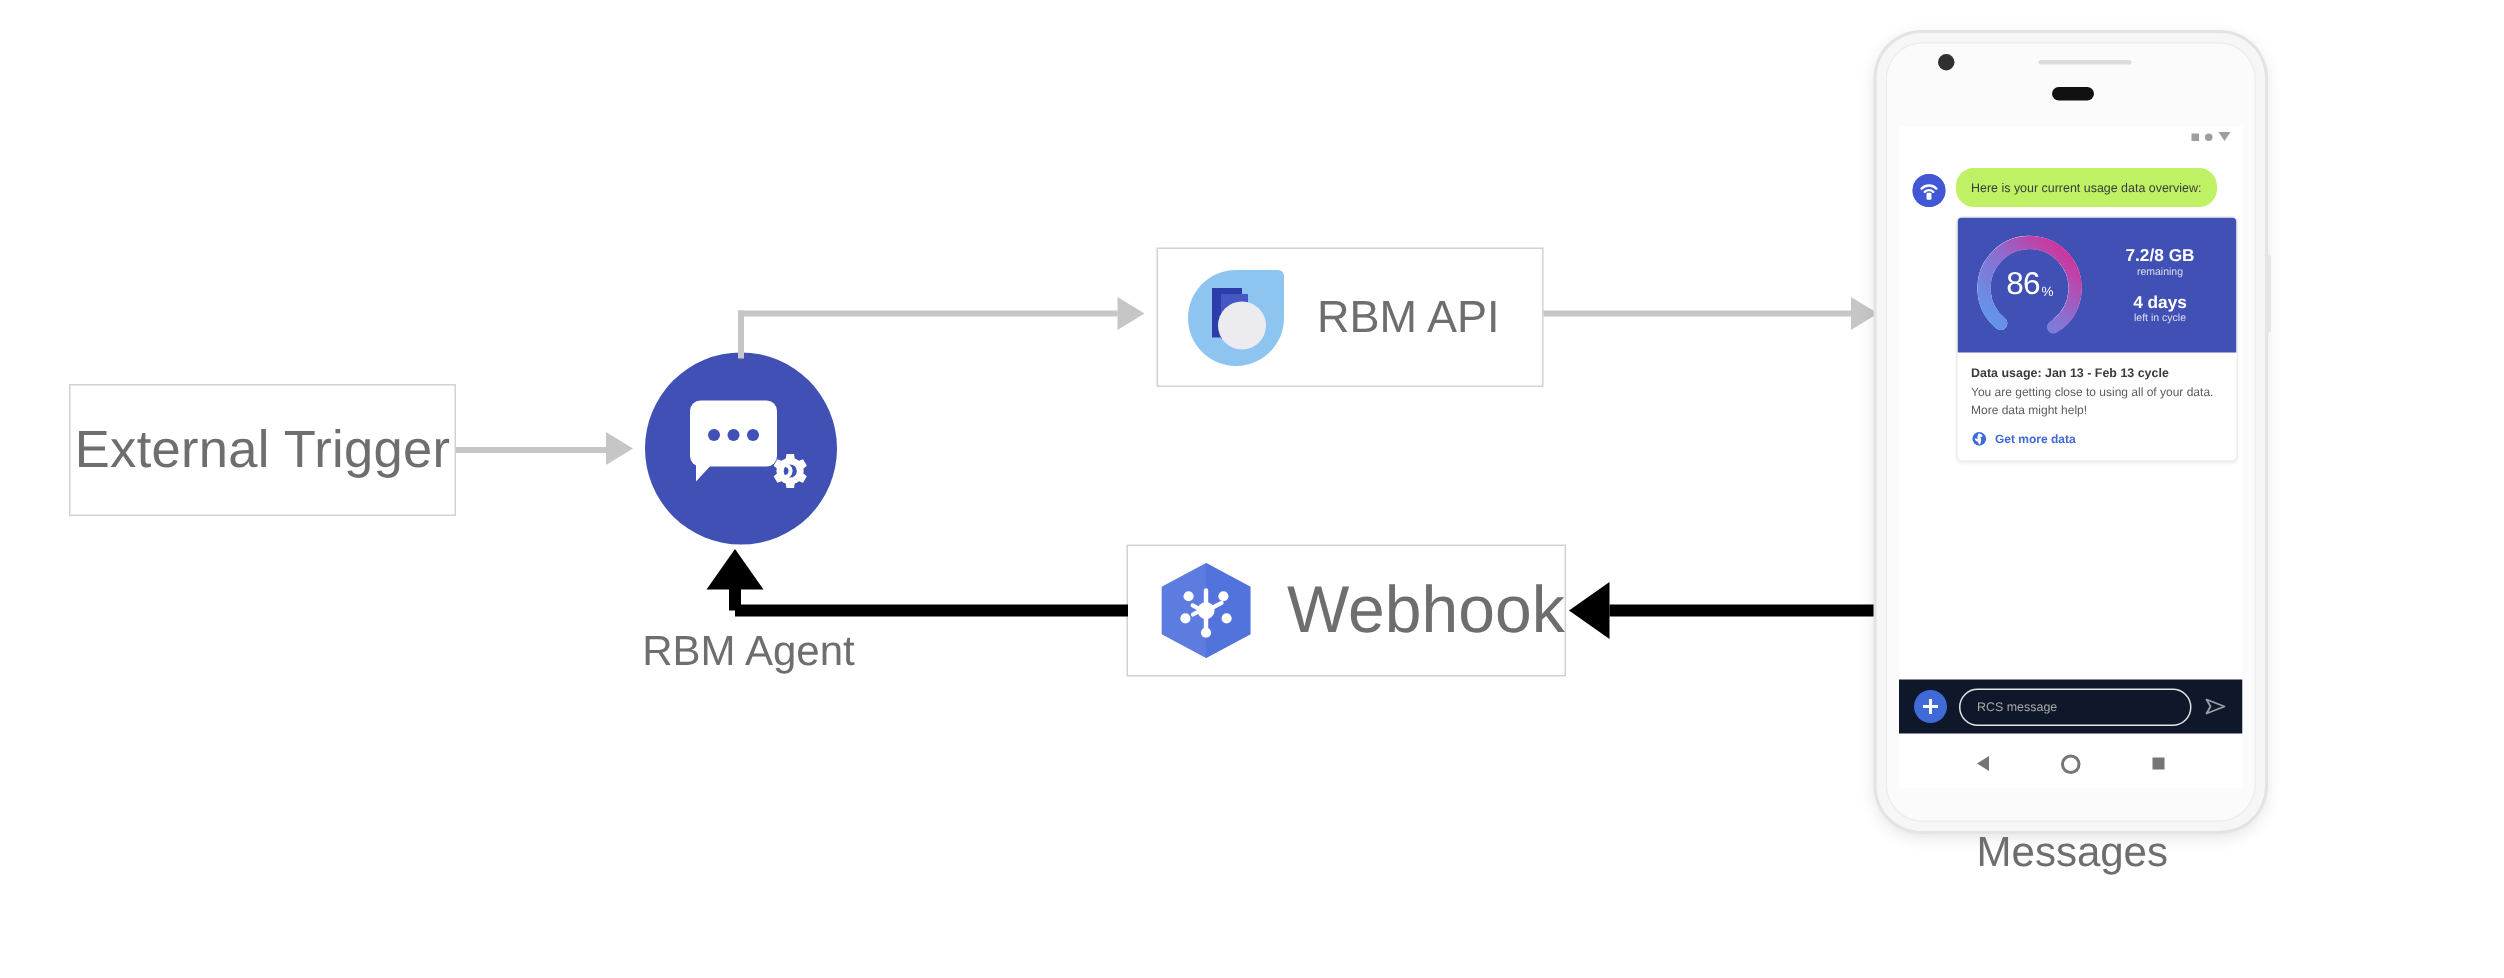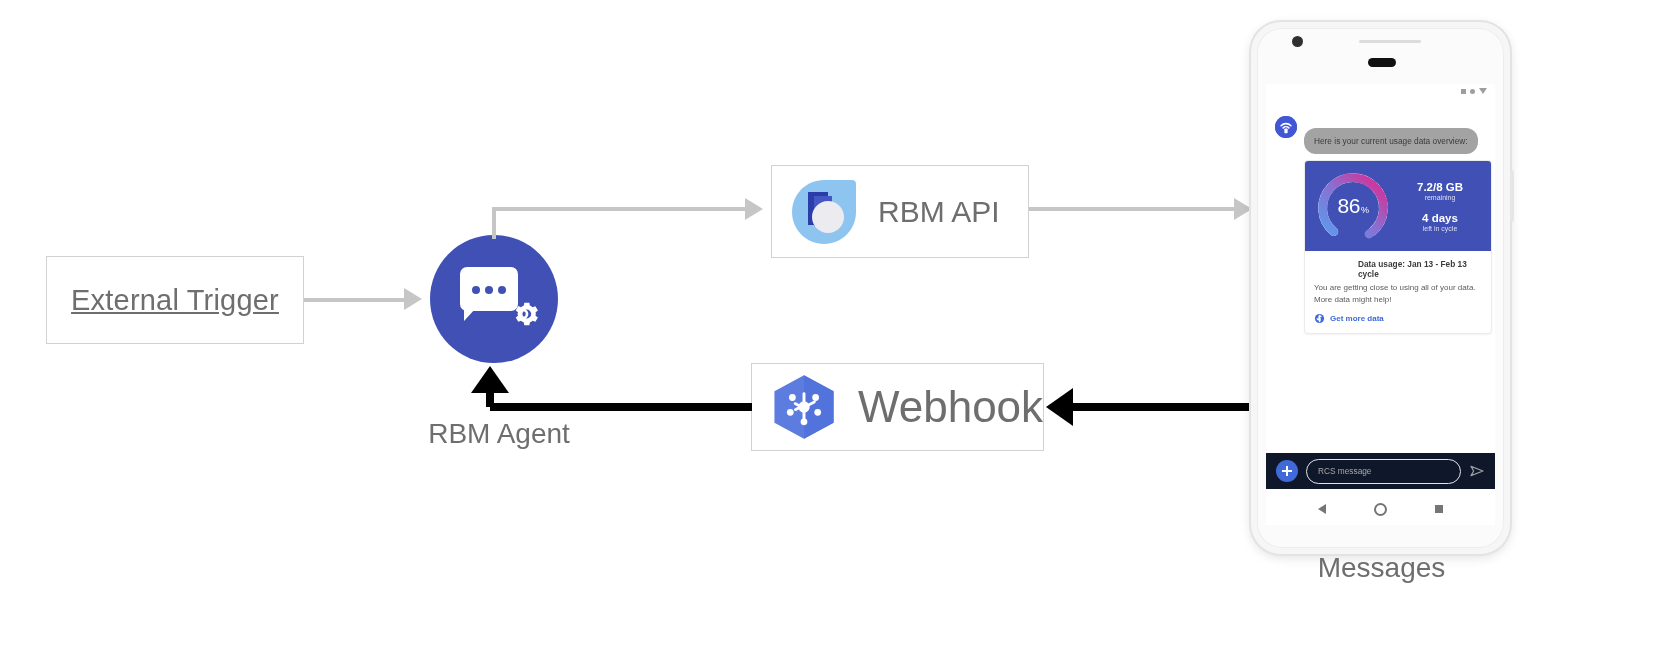--- a/index.html
+++ b/index.html
@@ -10,21 +10,21 @@
 
   
   .box{position:absolute;background:#fff;border:1px solid #d2d2d2;
        display:flex;align-items:center;box-sizing:border-box;}
 
   .box-label{color:#6e6e6e;font-weight:300;white-space:nowrap;}
 
   
   #external-trigger{left:46px;top:256px;width:258px;height:88px;
        justify-content:center;}
-  #external-trigger .box-label{font-size:29px;letter-spacing:.2px;text-decoration:underline;}
+  #external-trigger .box-label{font-size:35px;letter-spacing:.2px;}
 
   
   #rbm-api{left:771px;top:165px;width:258px;height:93px;padding-left:16px;gap:18px;}
   #rbm-api .box-label{font-size:30px;}
 
   
   #webhook{left:751px;top:363px;width:293px;height:88px;padding-left:14px;gap:16px;}
   #webhook .box-label{font-size:44px;}
 
   
@@ -97,37 +97,37 @@
       border-bottom:1px solid #ececec;background:#fff;}
   .appbar .title{font-size:11.5px;color:#3c4043;flex:1;}
   .ic{width:15px;height:15px;flex:0 0 15px;}
 
   .convo{padding:14px 9px 0 9px;background:#fff;height:356px;box-sizing:border-box;
       position:relative;}
 
   .msgrow{display:flex;align-items:flex-start;gap:7px;}
   .avatar{width:22px;height:22px;border-radius:50%;background:#4257d6;flex:0 0 22px;
       position:relative;margin-top:4px;}
-  .bubble-txt{background:#a3a3a3;border-radius:12px;padding:7px 10px;font-size:8.3px;
-      line-height:1.45;color:#3b3b3b;max-width:172px;margin-top:16px;}
+  .bubble-txt{background:#bef264;border-radius:12px;padding:7px 10px;font-size:8.3px;
+      line-height:1.45;color:#3b3b3b;max-width:172px;}
 
   .card{margin:6px 0 0 29px;width:186px;background:#fff;border:1px solid #ececec;
       border-radius:4px;overflow:hidden;box-shadow:0 1px 2px rgba(0,0,0,.06);}
   .card-hero{height:90px;background:#4050b5;display:flex;align-items:center;position:relative;}
   .gauge{position:relative;width:80px;height:80px;margin-left:8px;flex:0 0 80px;}
   .gauge .pct{position:absolute;inset:0;display:flex;align-items:center;justify-content:center;
       color:#fff;font-size:21px;font-weight:300;letter-spacing:-.5px;}
   .gauge .pct sup{font-size:9px;vertical-align:baseline;position:relative;top:4px;margin-left:1px;}
   .hero-right{flex:1;text-align:center;color:#fff;padding-right:4px;}
   .hero-right .big{font-size:11.5px;font-weight:700;}
   .hero-right .sml{font-size:7px;opacity:.8;margin-top:1px;}
   .hero-right .grp2{margin-top:11px;}
 
   .card-body{padding:8px 9px 6px 9px;}
-  .card-body .t1{font-size:8.3px;font-weight:700;color:#3b3b3b;margin-left:44px;}
+  .card-body .t1{font-size:8.3px;font-weight:700;color:#3b3b3b;}
   .card-body .t2{font-size:8px;color:#5c5c5c;line-height:1.5;margin-top:3px;}
   .card-act{display:flex;align-items:center;gap:5px;
       padding:7px 0 3px 0;}
   .card-act .lbl{font-size:8px;color:#3f6ad8;font-weight:700;}
 
   .composer{position:absolute;left:0;right:0;bottom:36px;height:36px;display:flex;
       align-items:center;padding:0 10px;gap:8px;background:#0f172a;}
   .plus{width:22px;height:22px;border-radius:50%;background:#3f6ad8;flex:0 0 22px;
       position:relative;}
   .plus:before,.plus:after{content:"";position:absolute;background:#fff;}

